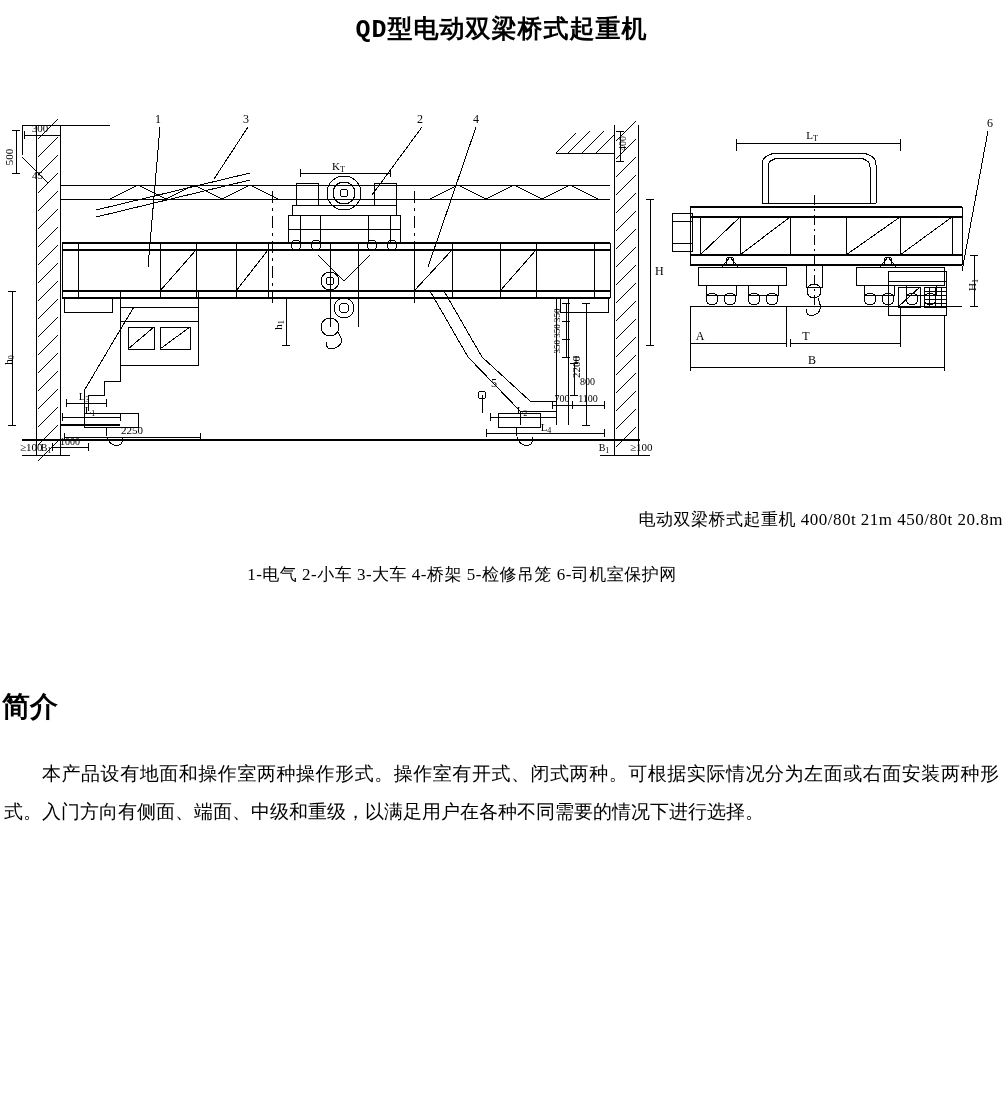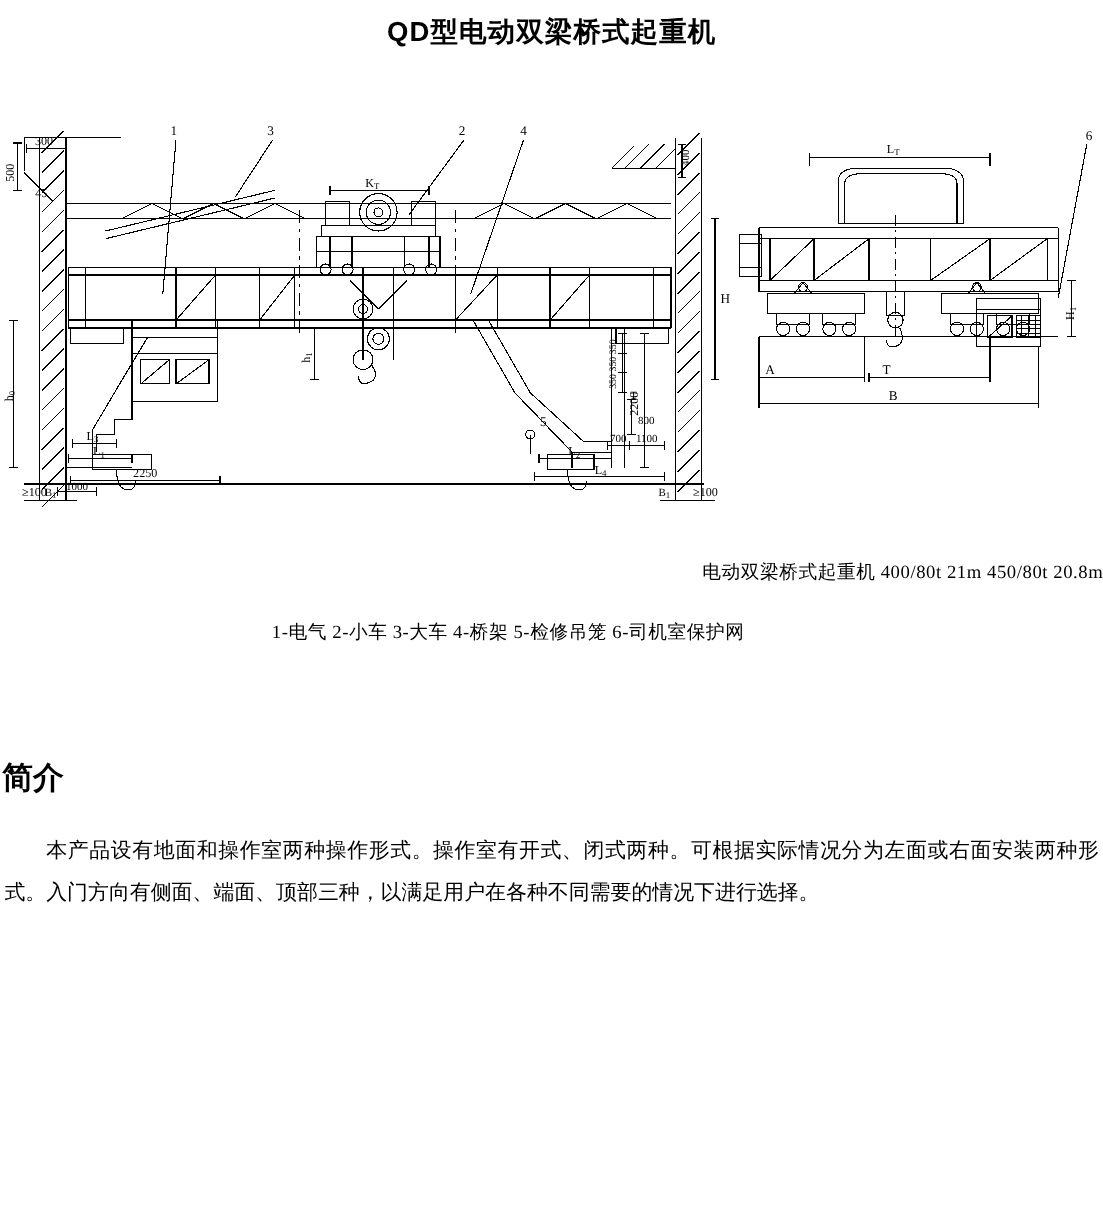--- a/index.html
+++ b/index.html
@@ -19,21 +19,21 @@
     position: relative;
     width: 1003px;
     height: 1104px;
   }
   .title {
     position: absolute;
     top: 12px;
     left: 0;
     width: 1003px;
     text-align: center;
-    font-family: Liberation Sans, sans-serif;
+    font-family: Liberation Mono, monospace;
     font-weight: bold;
     font-size: 25px;
     letter-spacing: 1px;
   }
   .drawing {
     position: absolute;
     top: 95px;
     left: 0;
     width: 862px;
     height: 385px;
@@ -588,16 +588,16 @@
 
     </svg>
   </div>
 
   <div class="caption-main">电动双梁桥式起重机   400/80t   21m   450/80t   20.8m</div>
   <div class="caption-legend">1-电气   2-小车   3-大车   4-桥架   5-检修吊笼     6-司机室保护网</div>
 
   <div class="section-heading">简介</div>
 
   <div class="body-text">
-    <p>本产品设有地面和操作室两种操作形式。操作室有开式、闭式两种。可根据实际情况分为左面或右面安装两种形式。入门方向有侧面、端面、顶部三种，以满足用户在各种不同需要的情况下进行选择。</p>
+    <p>本产品设有地面和操作室两种操作形式。操作室有开式、闭式两种。可根据实际情况分为左面或右面安装两种形式。入门方向有侧面、端面、中级和重级，以满足用户在各种不同需要的情况下进行选择。</p>
   </div>
 
 </div>
 
 </body></html>

